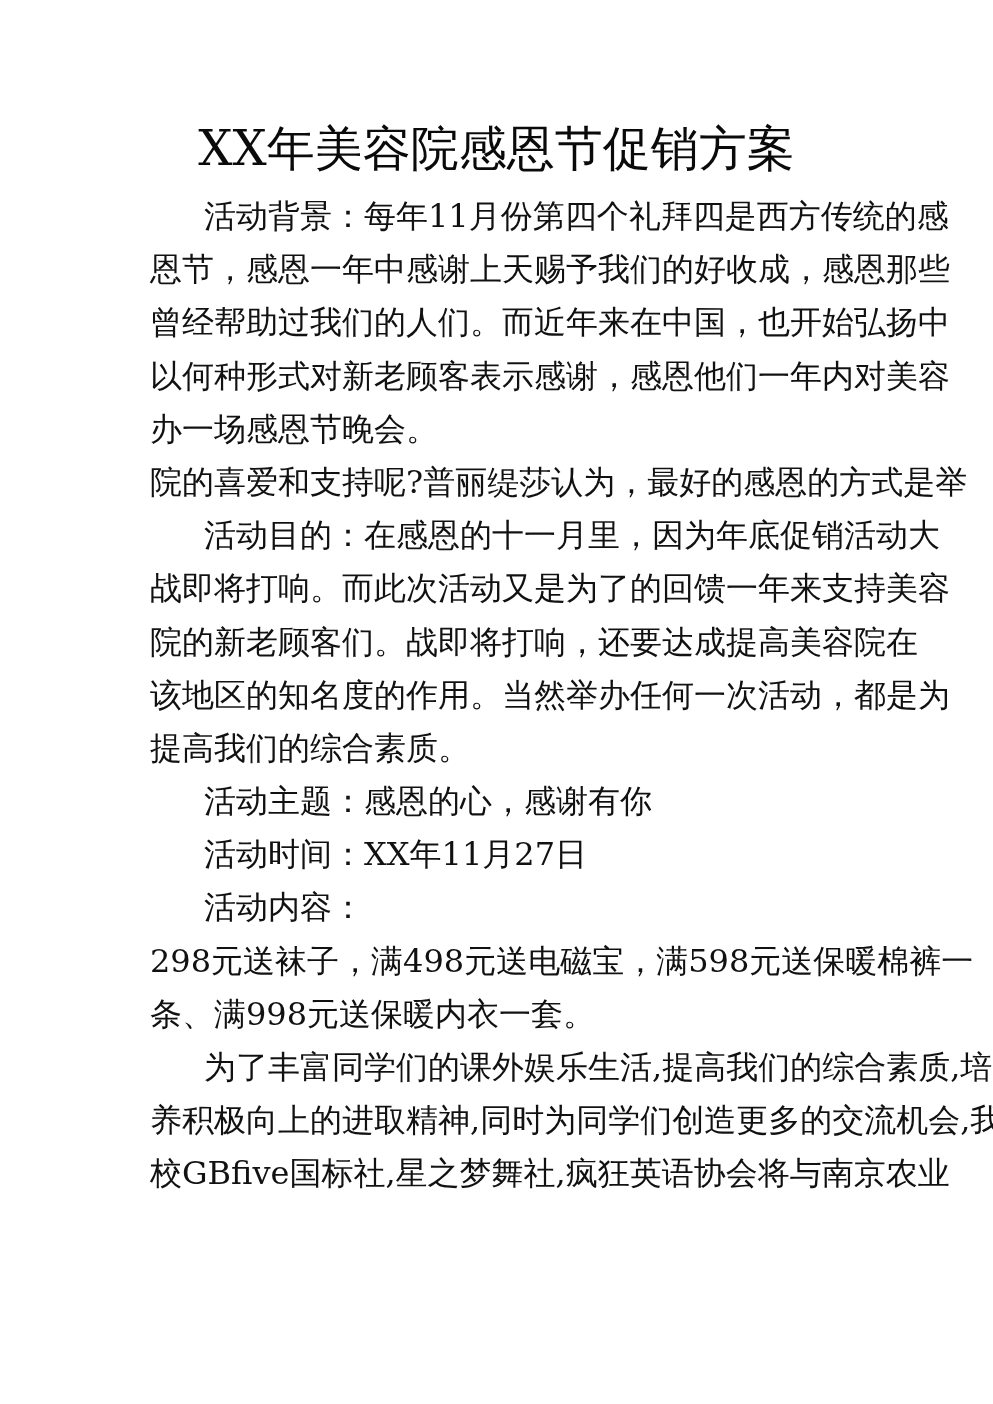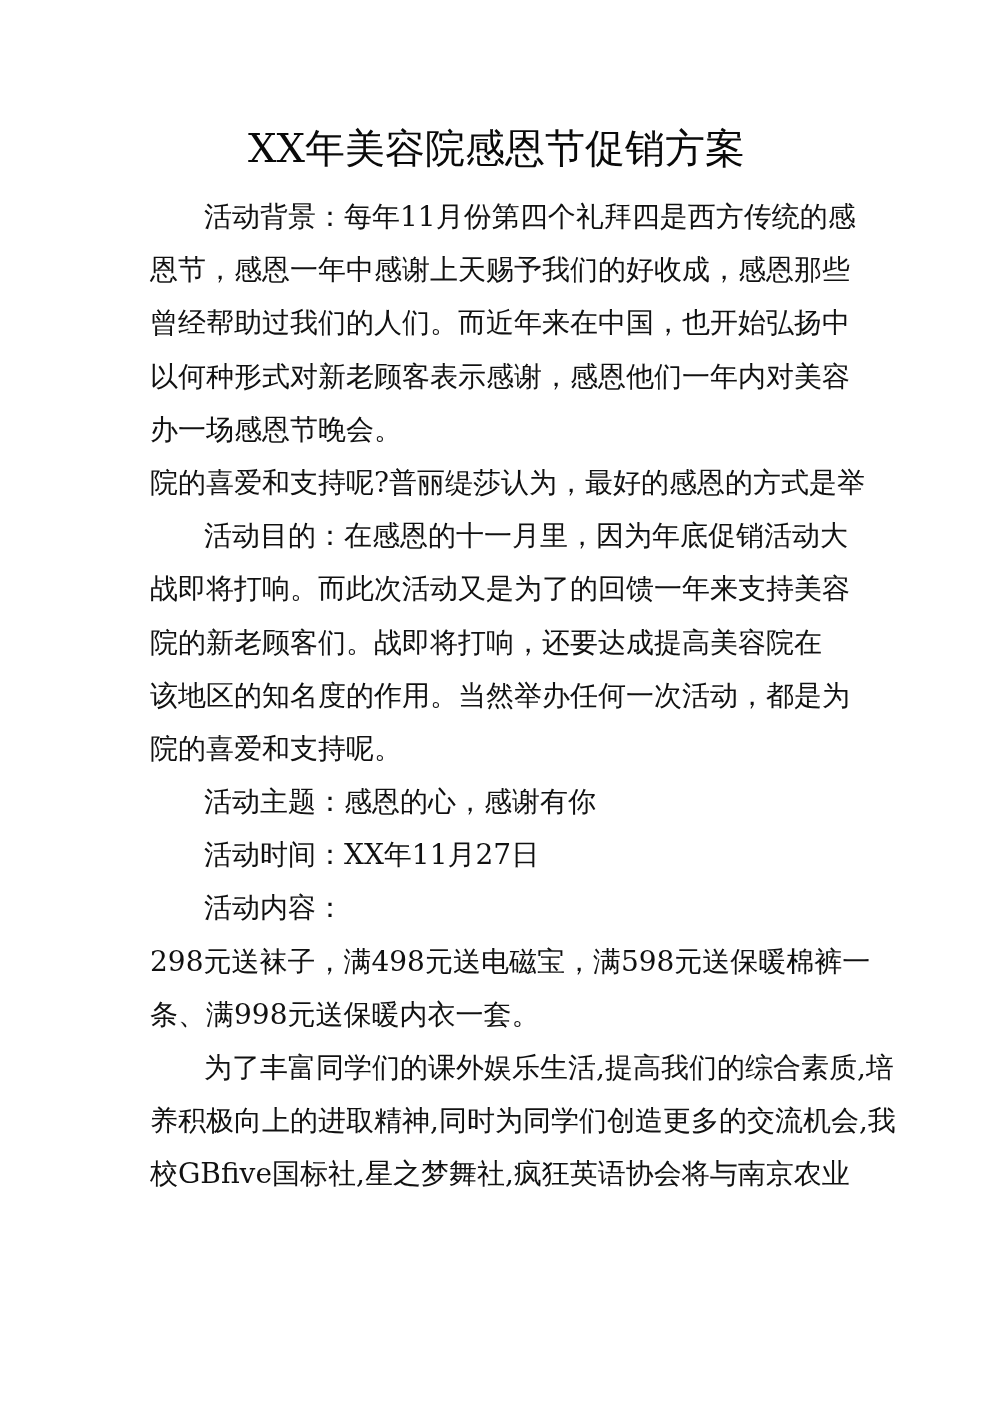--- a/index.html
+++ b/index.html
@@ -22,38 +22,38 @@
       width: 993px;
       height: 1404px;
       background: #ffffff;
     }
     .title {
       position: absolute;
       left: 0;
       width: 993px;
       top: 122px;
       text-align: center;
-      font-size: 40px;
+      font-size: 48px;
       line-height: 52px;
       font-weight: normal;
       letter-spacing: 0px;
       color: #0a0a0a;
       margin: 0;
     }
     .body {
       position: absolute;
       left: 150px;
       top: 190px;
       width: 700px;
     }
     .line {
       display: block;
       height: 53.2px;
       line-height: 53.2px;
-      font-size: 28px;
+      font-size: 32px;
       white-space: nowrap;
       color: #111111;
     }
     .indent {
       padding-left: 54px;
     }
   </style>
 </head>
 <body>
 
@@ -65,21 +65,21 @@
     <span class="line">恩节，感恩一年中感谢上天赐予我们的好收成，感恩那些</span>
     <span class="line">曾经帮助过我们的人们。而近年来在中国，也开始弘扬中</span>
     <span class="line">以何种形式对新老顾客表示感谢，感恩他们一年内对美容</span>
     <span class="line">办一场感恩节晚会。</span>
     <span class="line">院的喜爱和支持呢?普丽缇莎认为，最好的感恩的方式是举</span>
 
     <span class="line indent">活动目的：在感恩的十一月里，因为年底促销活动大</span>
     <span class="line">战即将打响。而此次活动又是为了的回馈一年来支持美容</span>
     <span class="line">院的新老顾客们。战即将打响，还要达成提高美容院在</span>
     <span class="line">该地区的知名度的作用。当然举办任何一次活动，都是为</span>
-    <span class="line">院的喜爱和支持呢。</span>
+    <span class="line">提高我们的综合素质。</span>
 
     <span class="line indent">活动主题：感恩的心，感谢有你</span>
     <span class="line indent">活动时间：XX年11月27日</span>
     <span class="line indent">活动内容：</span>
 
     <span class="line">298元送袜子，满498元送电磁宝，满598元送保暖棉裤一</span>
     <span class="line">条、满998元送保暖内衣一套。</span>
 
     <span class="line indent">为了丰富同学们的课外娱乐生活,提高我们的综合素质,培</span>
     <span class="line">养积极向上的进取精神,同时为同学们创造更多的交流机会,我</span>

